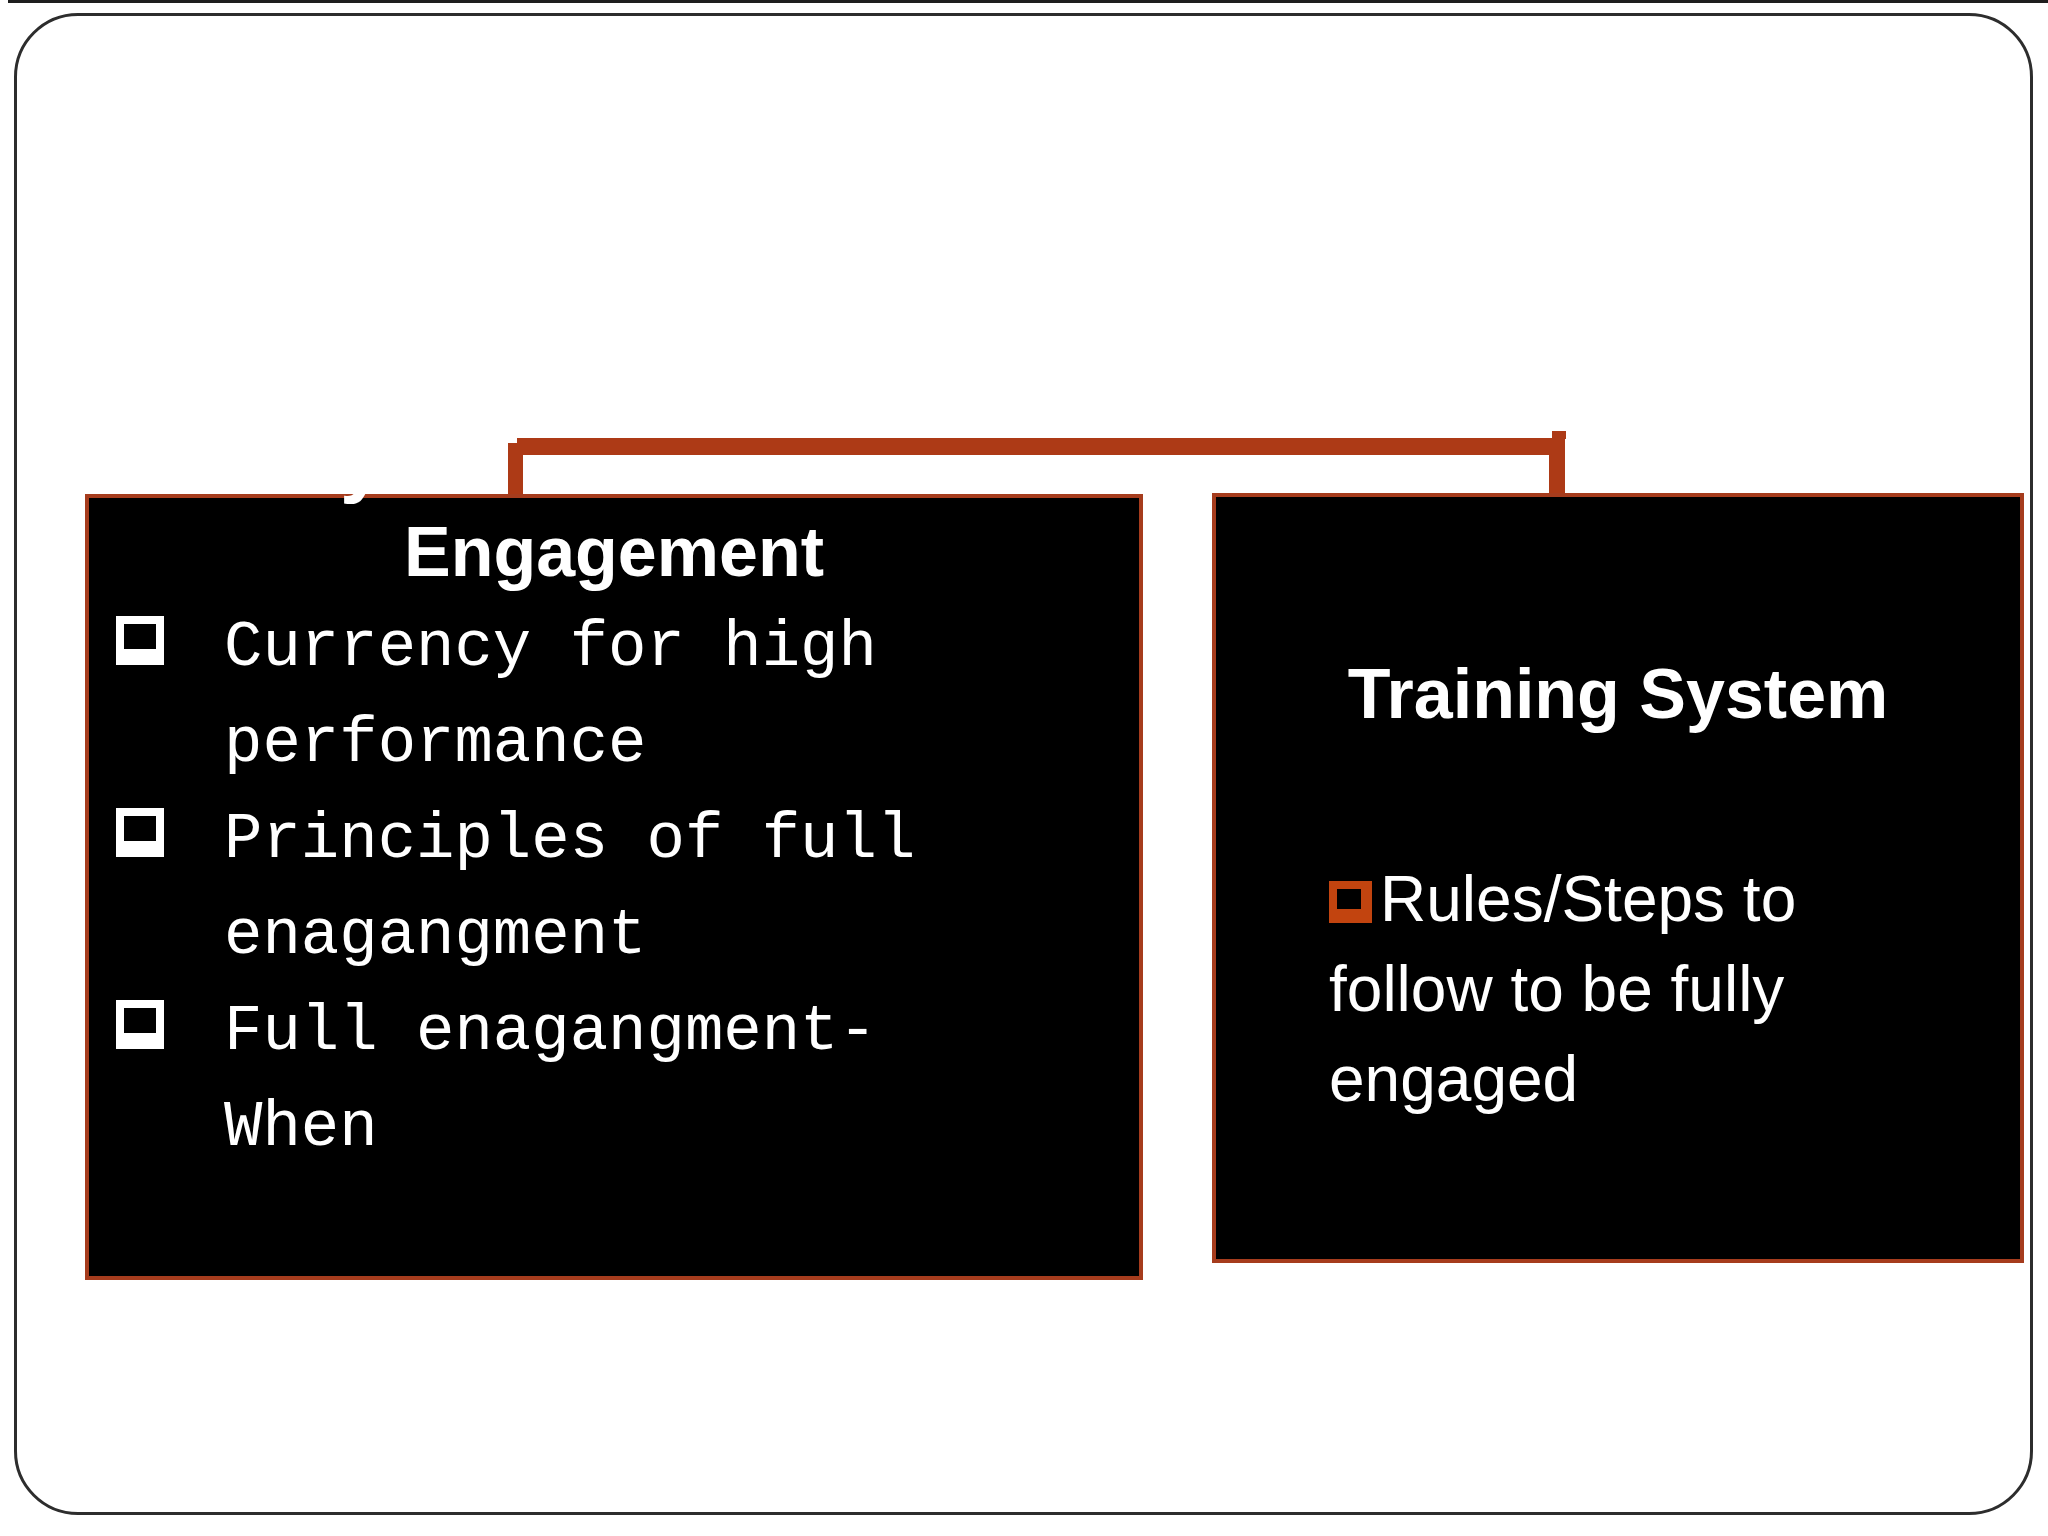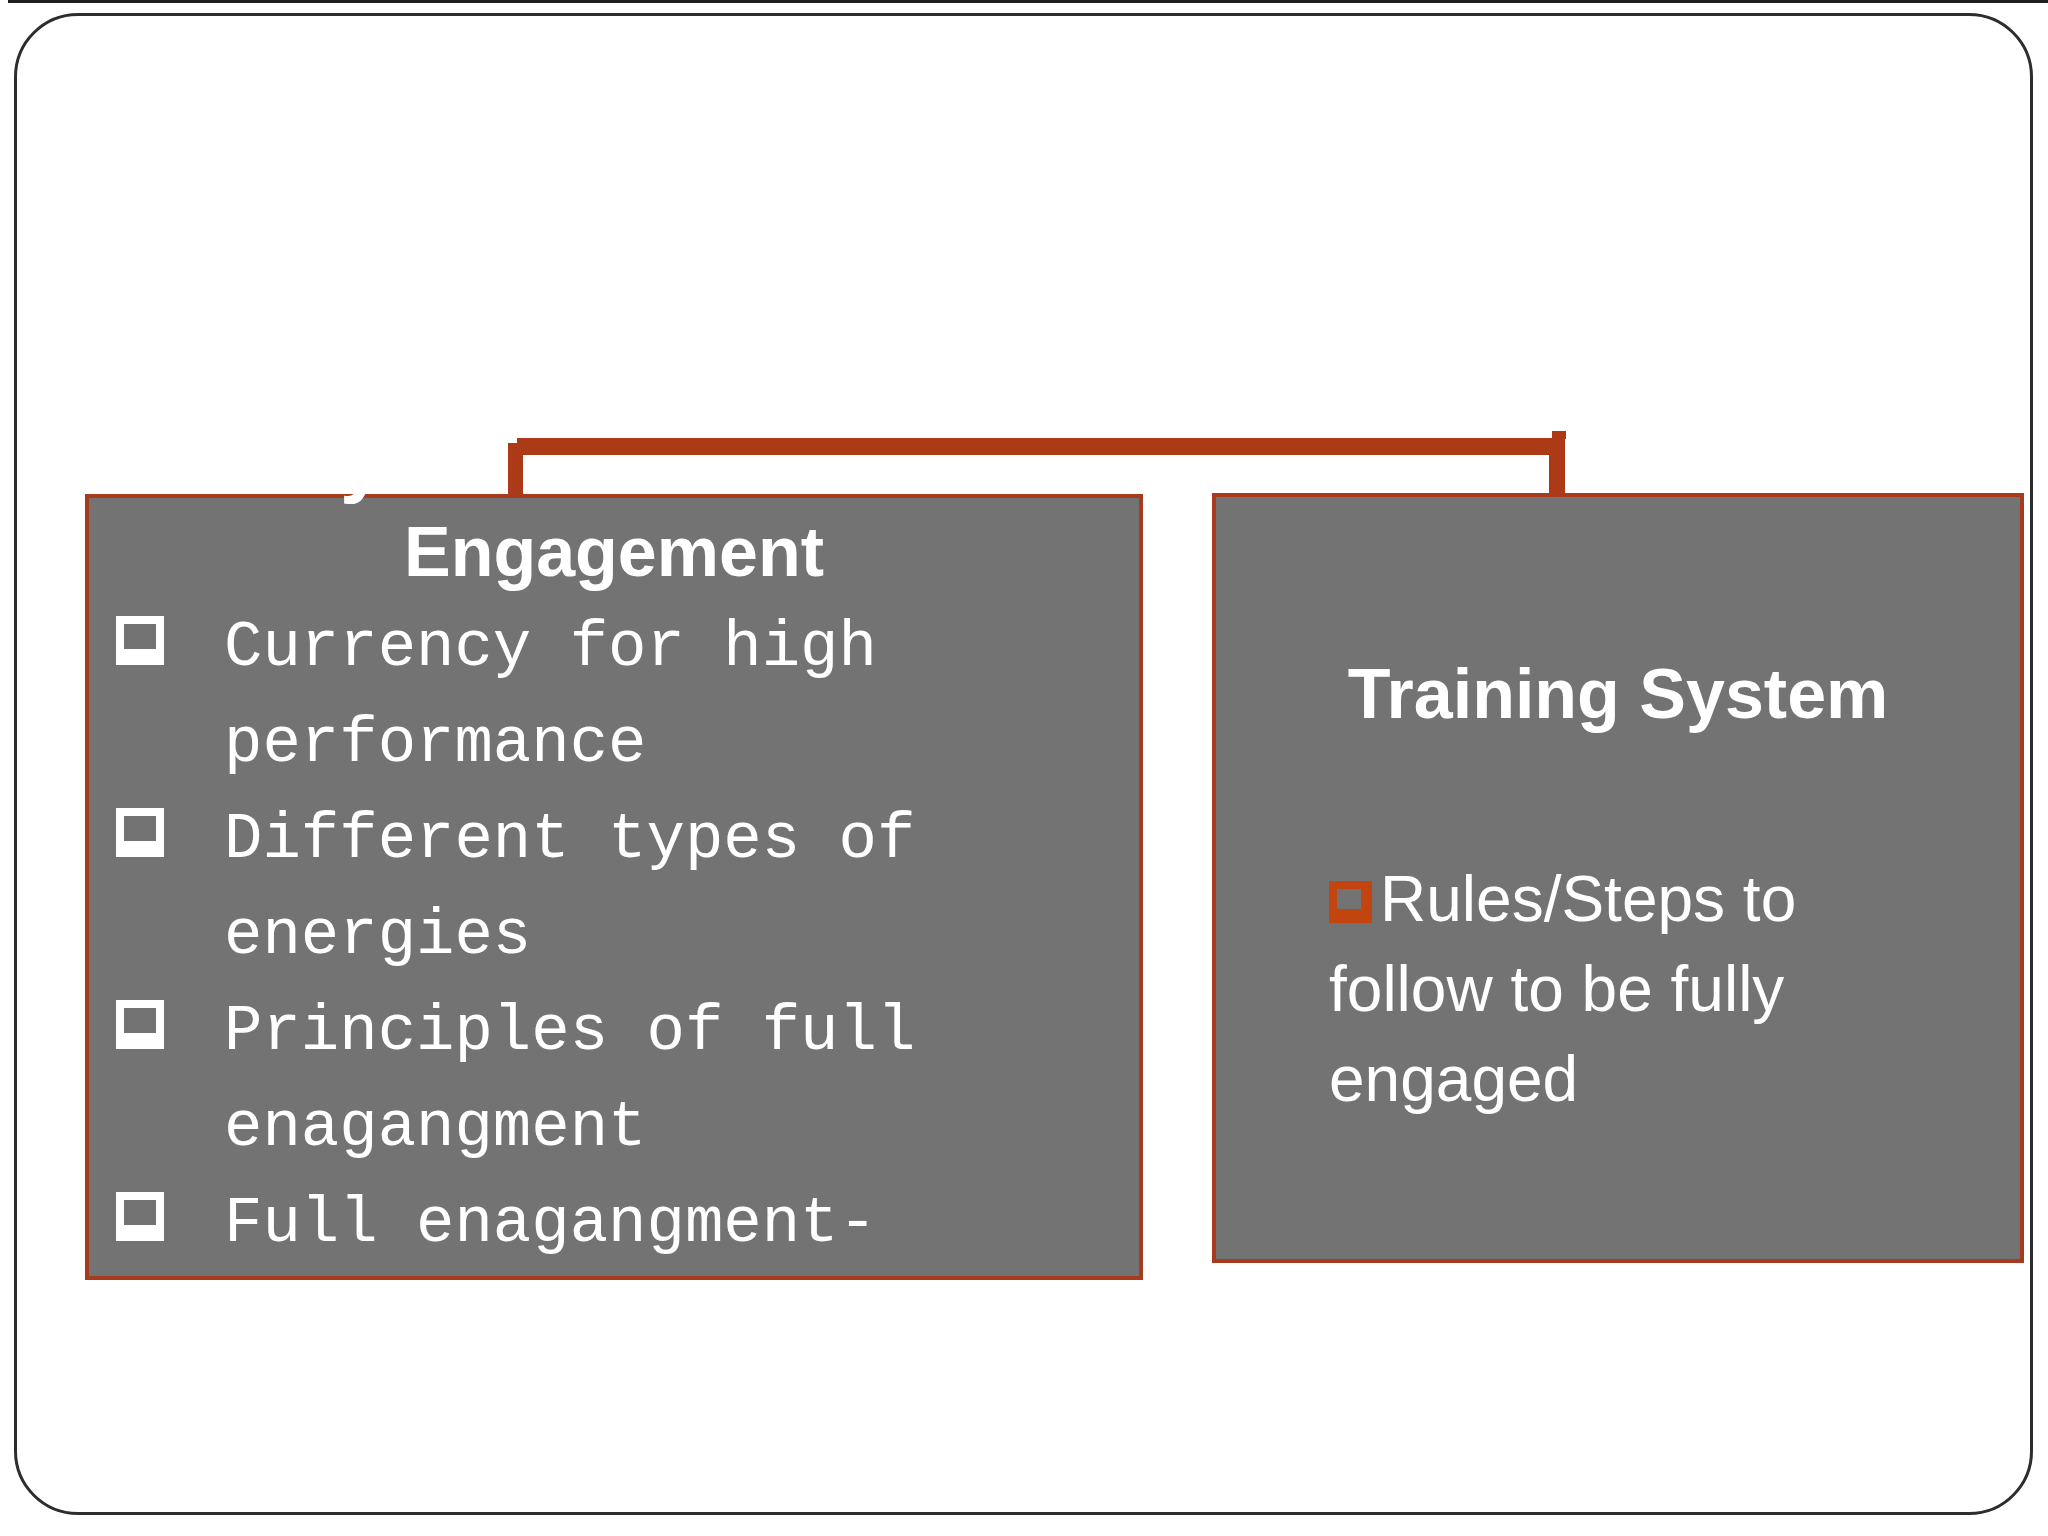--- a/index.html
+++ b/index.html
@@ -26,21 +26,21 @@
   .bracket{position:absolute;background:#ad3a16;}
   .bracket-h{left:508px;top:438px;width:1057px;height:17px;}
   .bracket-vl{left:508px;top:438px;width:15px;height:58px;}
   .bracket-vr{left:1549px;top:438px;width:16px;height:57px;}
   .bracket-nub-r{left:1552px;top:431px;width:14px;height:8px;}
   .bracket-step{position:absolute;left:508px;top:438px;width:9px;height:5px;background:#ffffff;}
   
   .pbox{
     position:absolute;
     box-sizing:border-box;
-    background:#737373;
+    background:#000000;
     border:4px solid #a63c1d;
     color:#ffffff;
   }
   .box-left{left:85px;top:494px;width:1058px;height:786px;}
   .box-right{left:1212px;top:493px;width:812px;height:770px;}
   .box-title{
     position:absolute;left:0;width:100%;
     text-align:center;
     font-weight:bold;
     font-size:70px;
@@ -114,21 +114,20 @@
 
   <div class="pbox box-left">
     <div class="box-title">Engagement</div>
     <ul class="elist">
       <li>
         <span class="cb"></span>
         <span>Currency for high performance</span>
       </li>
       <li>
         <span class="cb"></span>
-        <span>Different types of energies</span>
       </li>
       <li>
         <span class="cb"></span>
         <span>Principles of full enagangment</span>
       </li>
       <li>
         <span class="cb"></span>
         <span>Full enagangment-When</span>
       </li>
     </ul>

